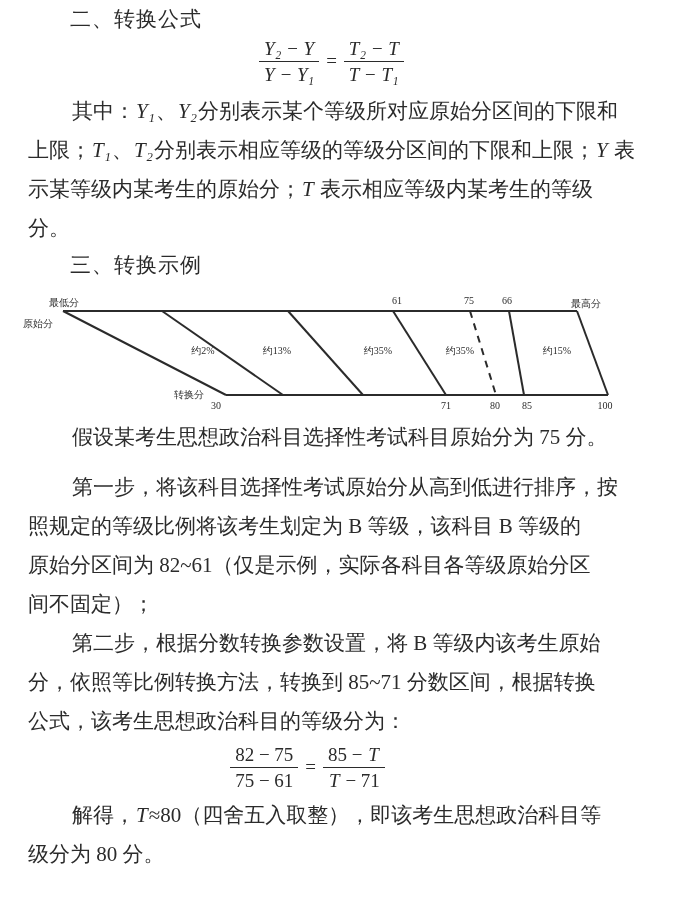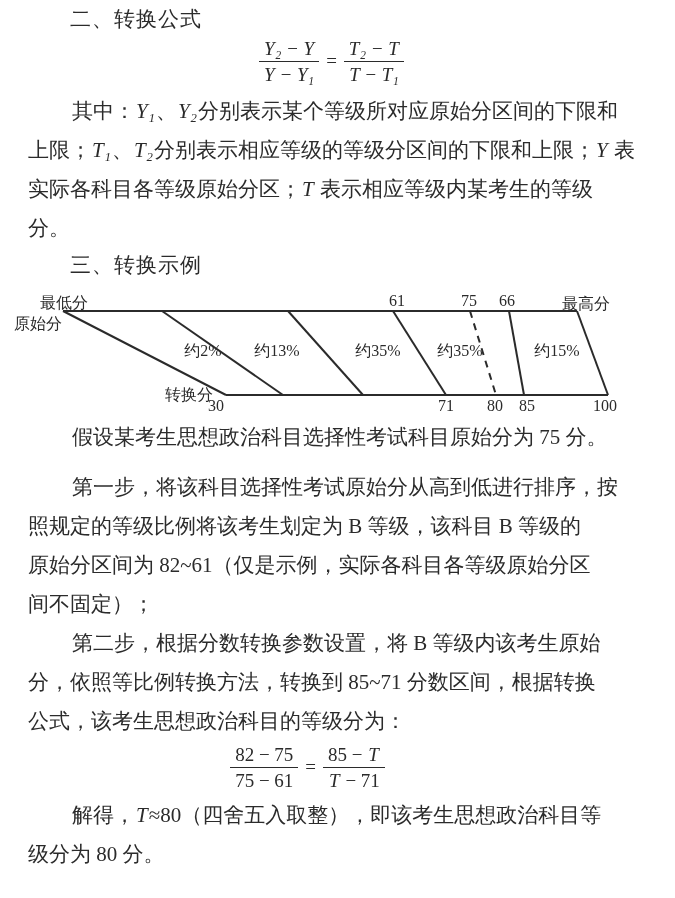--- a/index.html
+++ b/index.html
@@ -42,40 +42,40 @@
     justify-content: center;
     align-items: center;
     font-size: 19px;
     position: relative;
   }
   .f1 { height: 54px; left: -6px; }
   .f2 { height: 52px; left: -30px; }
   .frac {
     display: inline-flex;
     flex-direction: column;
-    text-align: right;
+    text-align: left;
     line-height: 23px;
   }
   .frac .num {
     padding: 0 5px 1px;
     border-bottom: 1.6px solid #2b2b2b;
   }
   .frac .den { padding: 1px 5px 0; }
   .eq { margin: 0 7px; }
   
   .diagram {
     position: relative;
     height: 132px;
     margin-top: 0;
   }
   .diagram svg { position: absolute; left: 0; top: 0; }
   .dlabel {
     position: absolute;
     transform: translateX(-50%);
-    font-size: 16px;
+    font-size: 10px;
     line-height: 13px;
     white-space: nowrap;
     color: #2b2b2b;
   }
 </style>
 </head>
 <body>
 
 <div class="page">
 
@@ -93,21 +93,21 @@
     </span>
   </div>
 
   <div class="line ind" style="margin-top:4px;">
     <span>其中：</span><span class="mvar">Y₁</span><span>、</span><span class="mvar">Y₂</span><span>分别表示某个等级所对应原始分区间的下限和</span>
   </div>
   <div class="line">
     <span>上限；</span><span class="mvar">T₁</span><span>、</span><span class="mvar">T₂</span><span>分别表示相应等级的等级分区间的下限和上限；</span><span class="mvar">Y</span><span> 表</span>
   </div>
   <div class="line">
-    <span>实际各科目各等级原始分区；</span><span class="mvar">T</span><span> 表示相应等级内某考生的等级</span>
+    <span>示某等级内某考生的原始分；</span><span class="mvar">T</span><span> 表示相应等级内某考生的等级</span>
   </div>
   <div class="line">
     <span>分。</span>
   </div>
 
   <div class="heading h2">三、转换示例</div>
 
   <div class="diagram">
     <svg width="675" height="132" viewBox="0 0 675 132">
 

